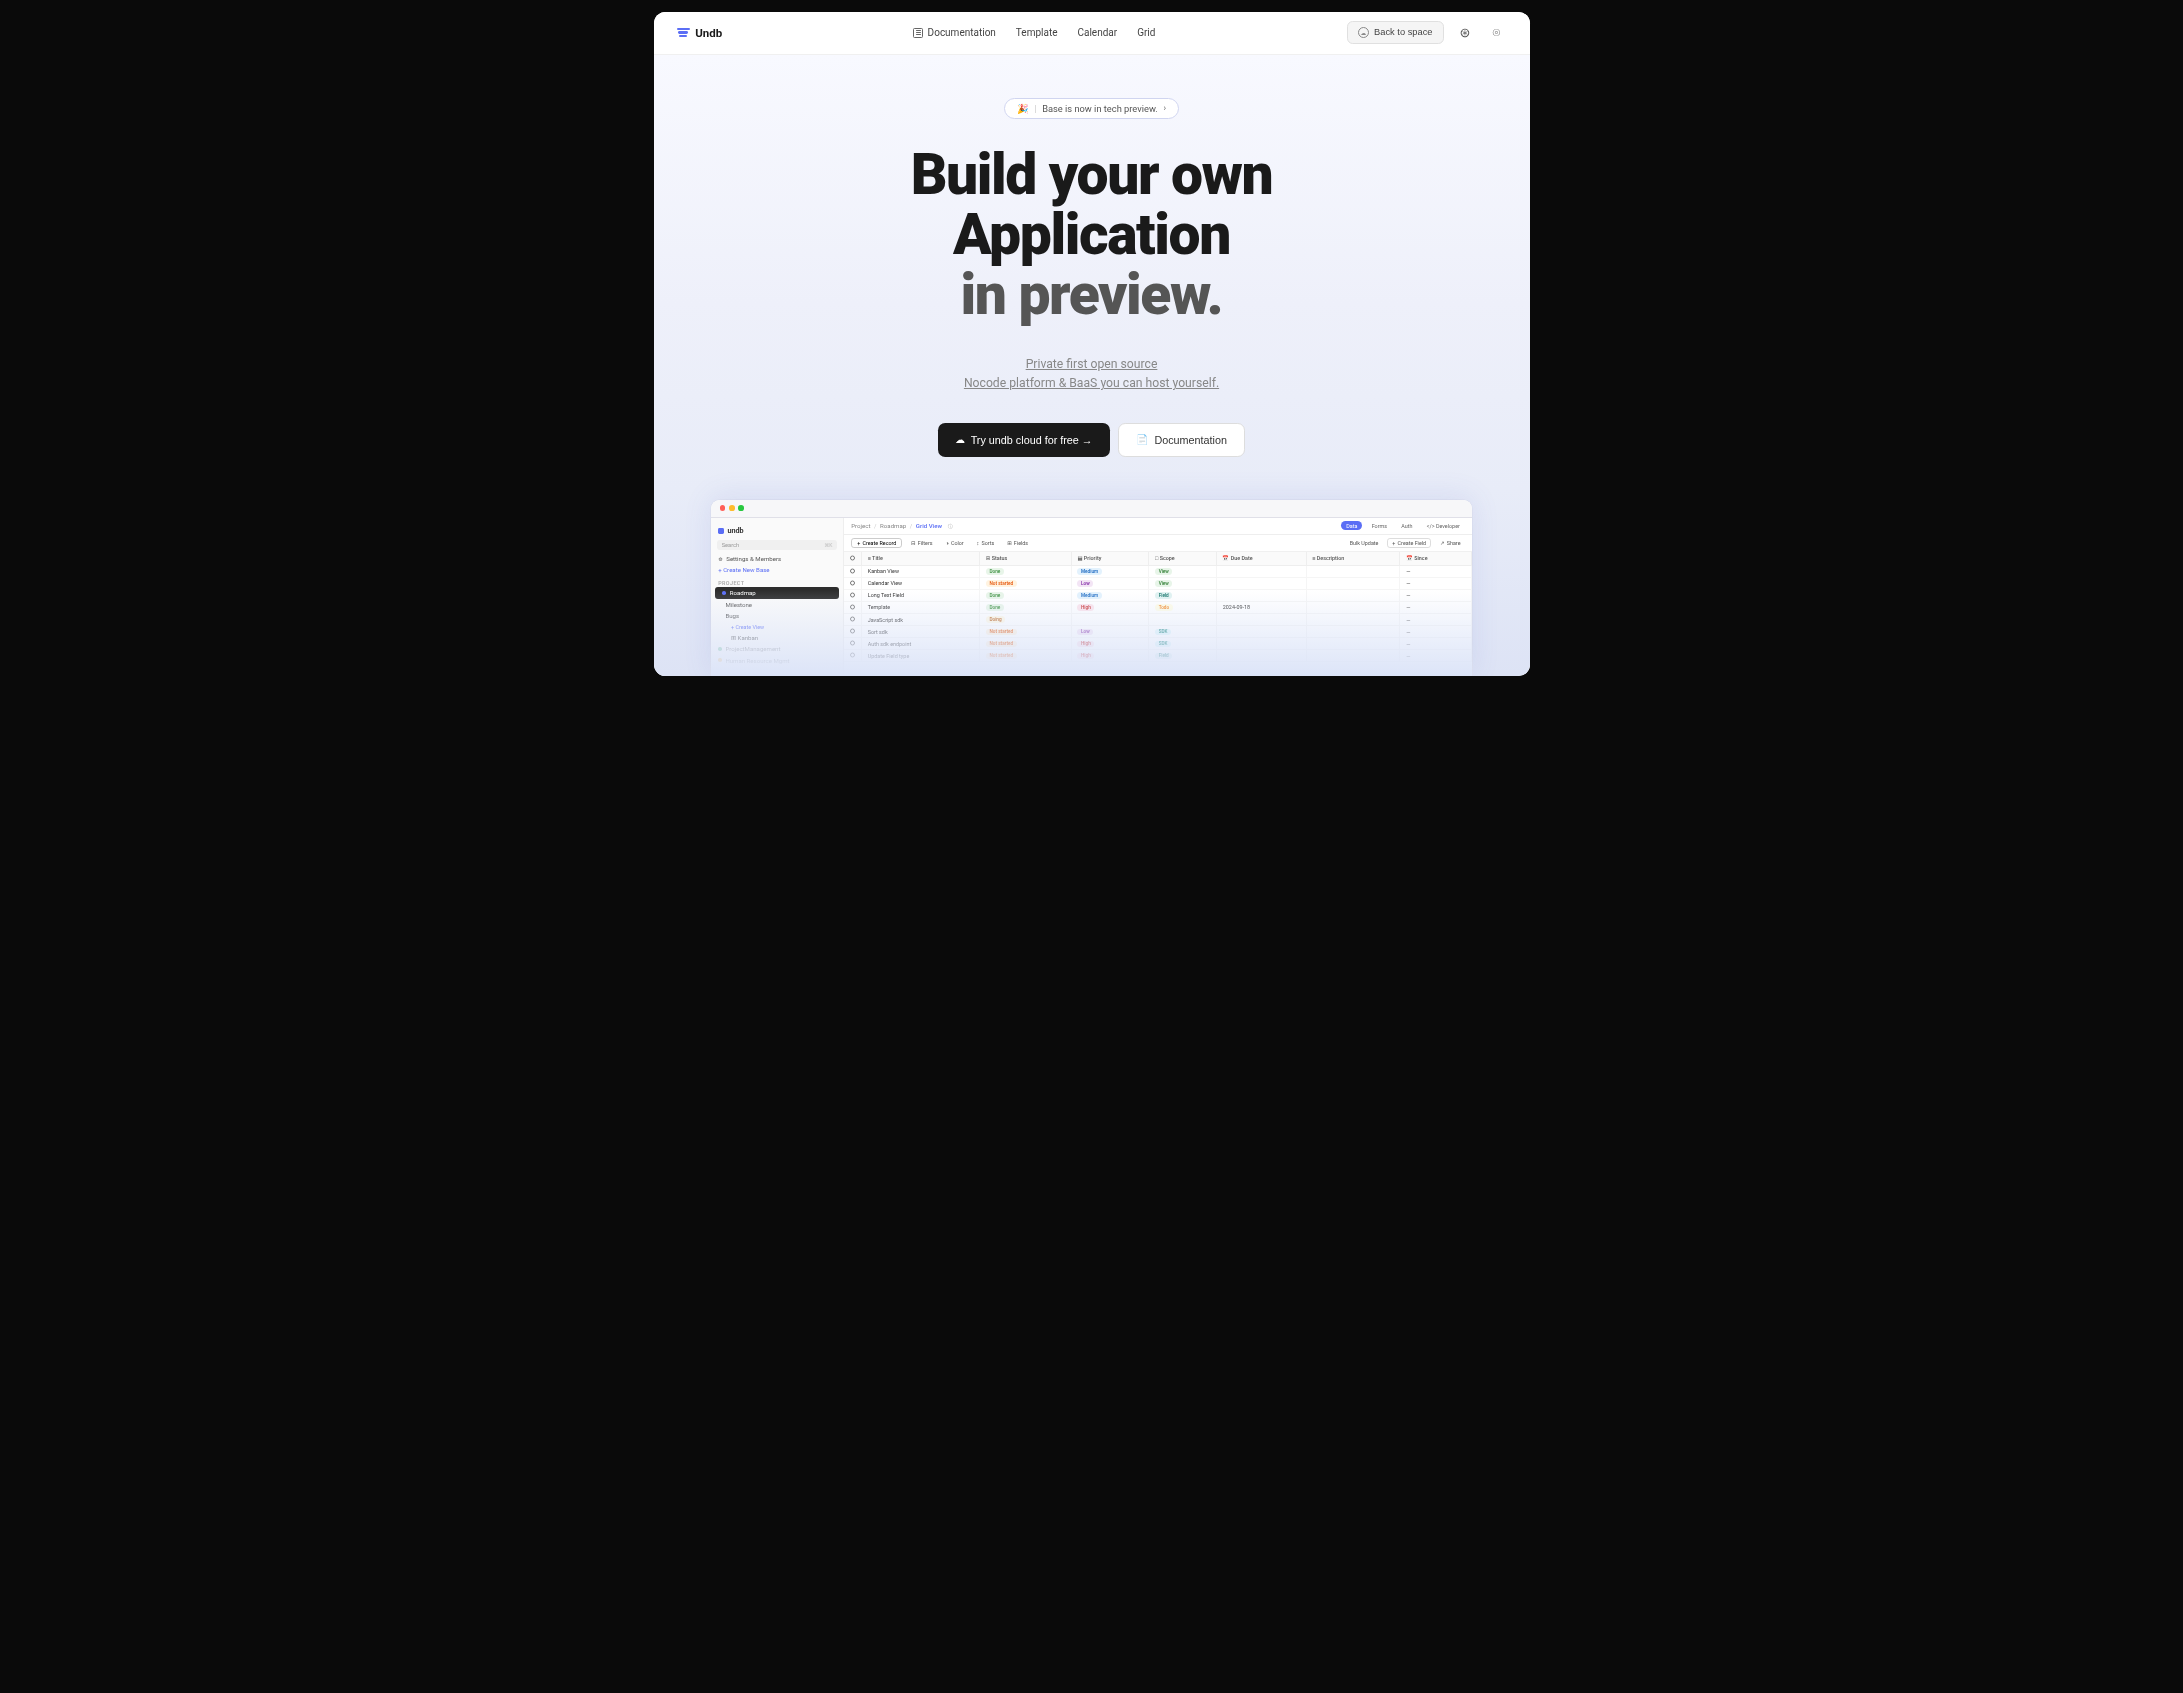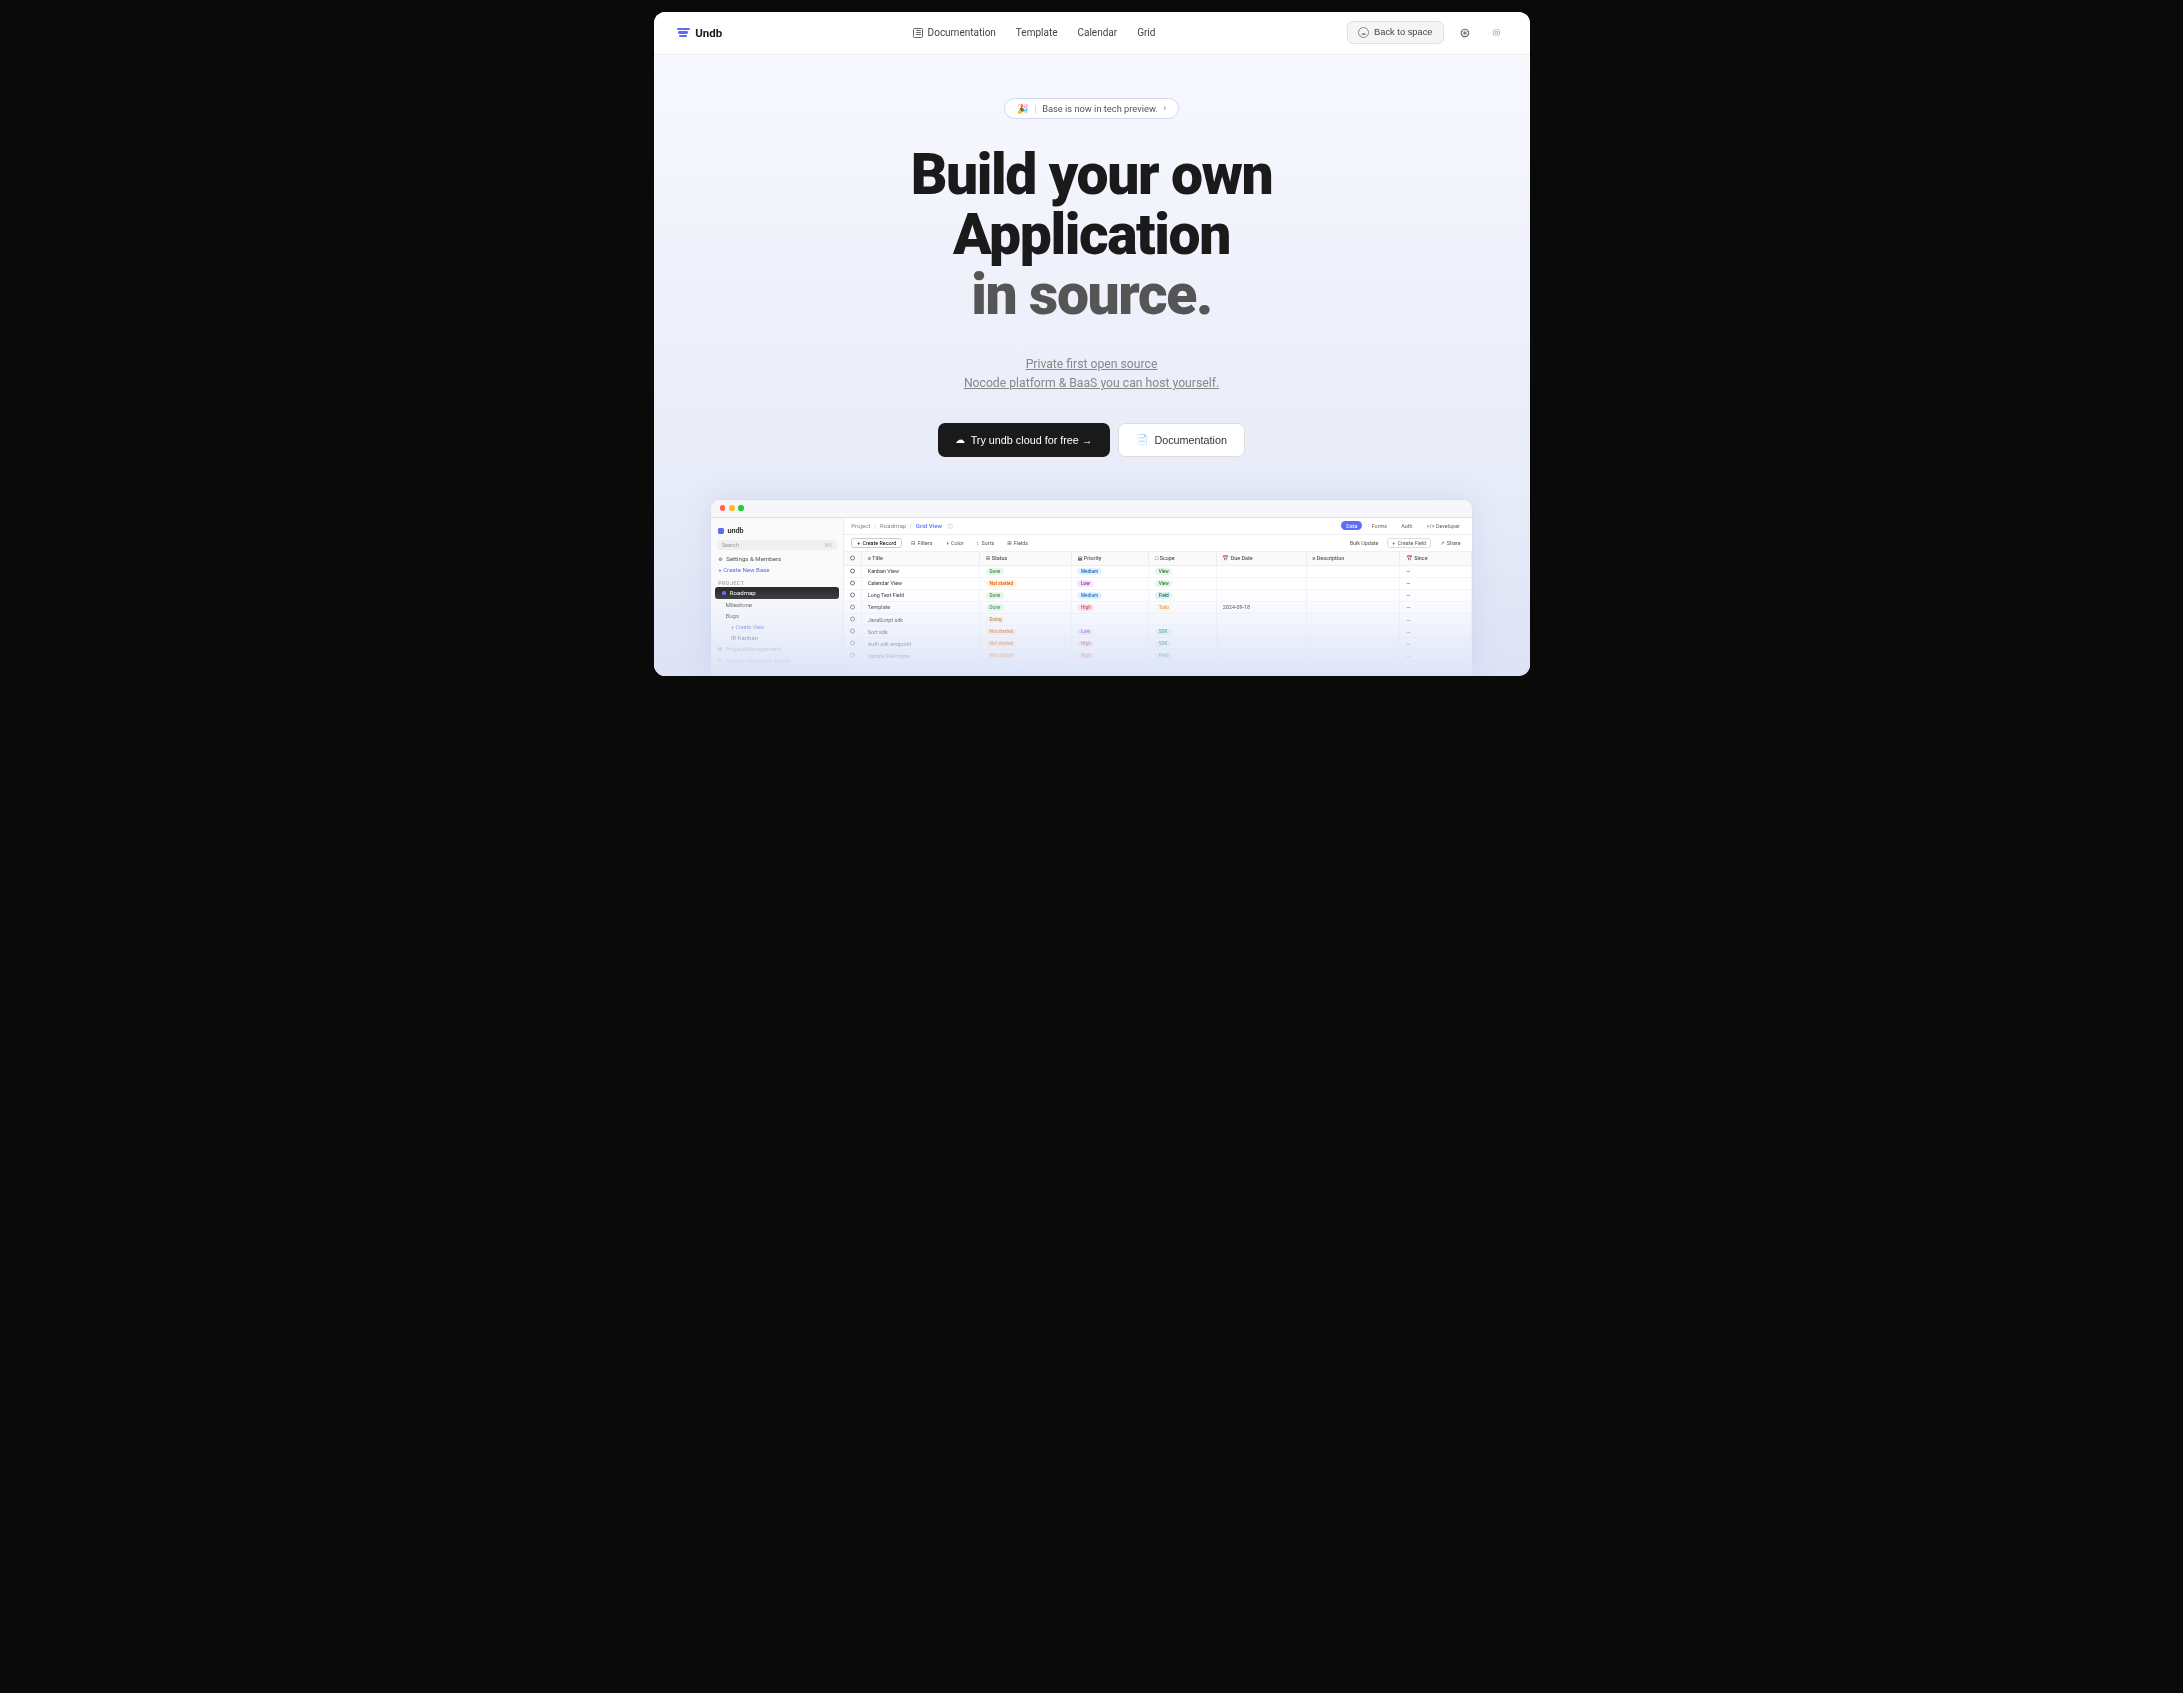--- a/index.html
+++ b/index.html
@@ -518,21 +518,21 @@
 
     <div class="tech-preview-badge">
       <span>🎉</span>
       <span style="color:#ccc;">|</span>
       <span>Base is now in tech preview.</span>
       <span class="arrow">›</span>
     </div>
 
     <h1 class="hero-title">
       <span>Build your own Application</span><br>
-      <span style="color:#555;">in source.</span>
+      <span style="color:#555;">in preview.</span>
     </h1>
 
     <p class="hero-subtitle">
       <span>Private first open source</span><br>
       <span>Nocode platform &amp; BaaS you can host yourself.</span>
     </p>
 
     <div class="hero-actions">
       <button class="btn-primary">
         <span style="font-size:10px;">☁</span>

